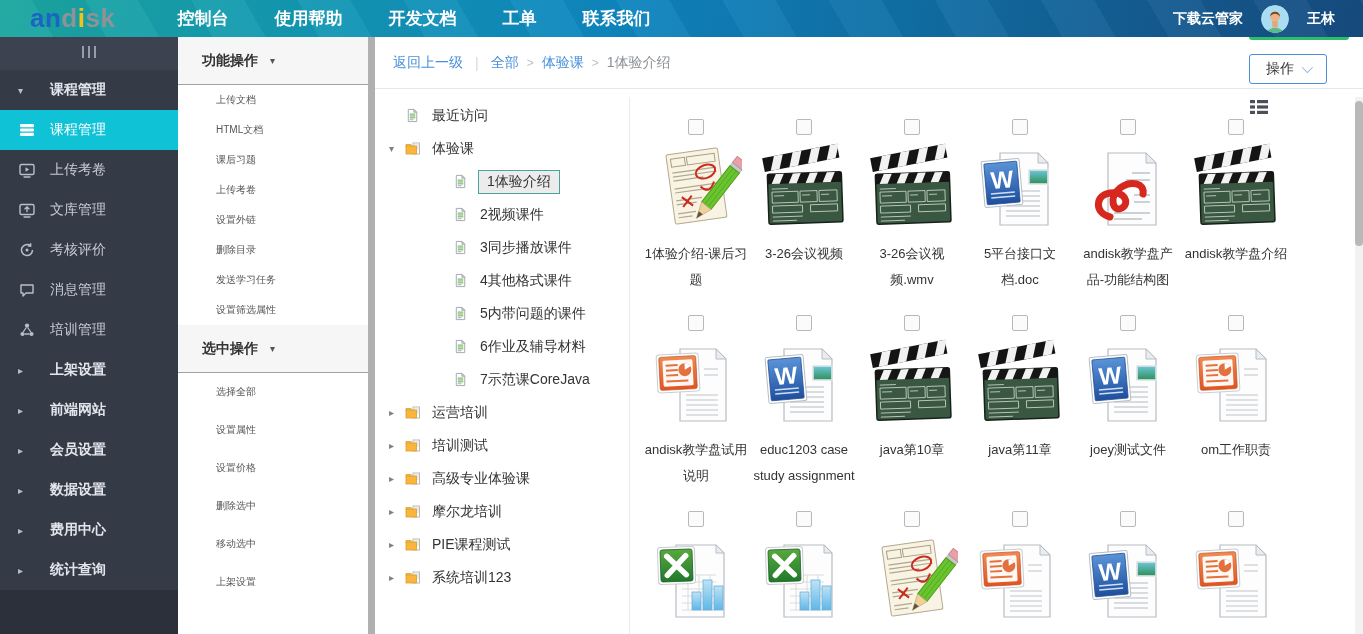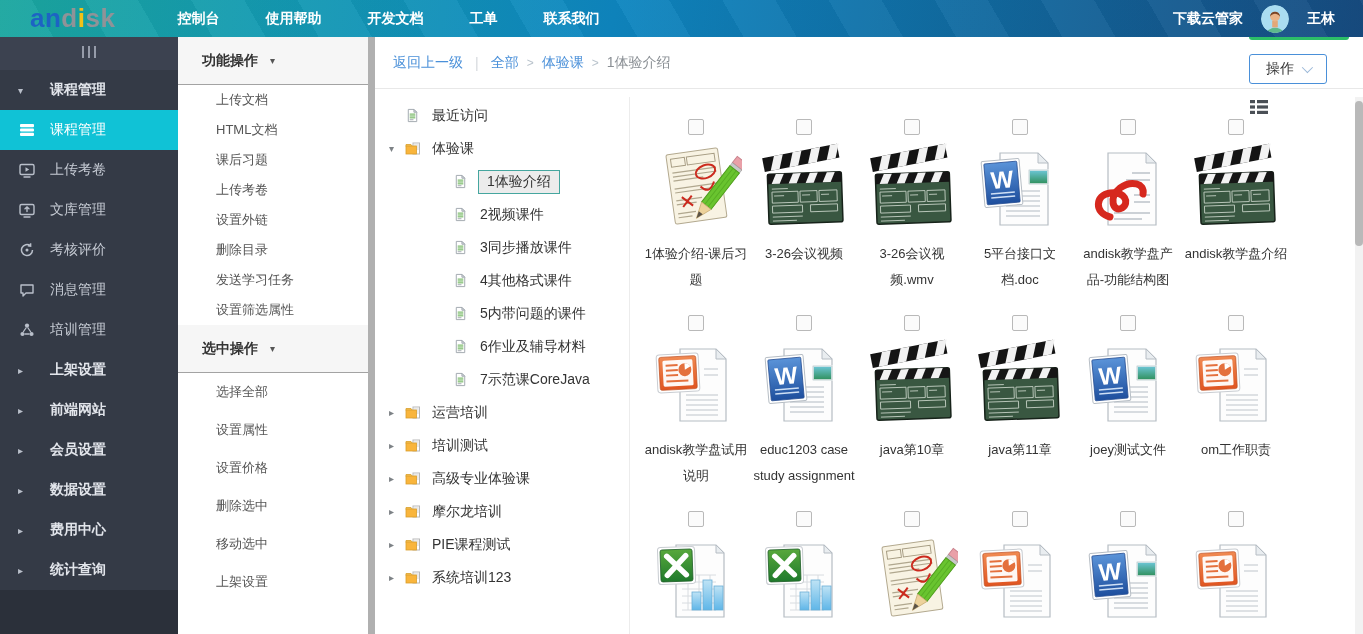--- a/index.html
+++ b/index.html
@@ -11,21 +11,21 @@
     background:linear-gradient(100deg,#1ba79f 0%,#149ab2 20%,#0e86c0 45%,#11699f 72%,#174b80 100%);
     display:flex;align-items:center;z-index:5;}
   .navbar:after{content:"";position:absolute;inset:0;
     background:repeating-linear-gradient(60deg,rgba(255,255,255,.04) 0 46px,rgba(0,0,0,.03) 46px 92px);pointer-events:none;}
   .logo{margin-left:30px;font-size:26px;font-weight:bold;letter-spacing:.5px;line-height:37px;position:relative;z-index:2;}
   .logo .seg-an{color:#1d63c4;}
   .logo .seg-d{color:#8f9398;}
   .logo .seg-i{color:#f3c117;}
   .logo .seg-sk{color:#8f9398;}
   .nav-links{display:flex;gap:46px;margin-left:62px;position:relative;z-index:2;}
-  .nav-link{color:#fff;font-size:14px;font-weight:bold;text-decoration:none;cursor:pointer;}
+  .nav-link{color:#fff;font-size:17px;font-weight:bold;text-decoration:none;cursor:pointer;}
   .nav-right{margin-left:auto;display:flex;align-items:center;gap:18px;padding-right:28px;position:relative;z-index:2;}
   .nav-download{color:#fff;font-size:14px;font-weight:bold;text-decoration:none;cursor:pointer;}
   .avatar{width:28px;height:28px;border-radius:50%;overflow:hidden;display:inline-flex;}
   .nav-user{color:#fff;font-size:14px;font-weight:bold;}
 
   
   .sidebar{position:absolute;left:0;top:37px;width:178px;height:597px;background:#343a46;}
   .collapse-strip{height:33px;background:#3c4250;display:flex;align-items:center;justify-content:center;color:#969caa;cursor:pointer;}
   .side-item{height:40px;display:flex;align-items:center;padding-left:18px;cursor:pointer;color:#c6cbd4;font-size:14px;}
   .side-item .slot{width:26px;display:inline-flex;align-items:center;justify-content:flex-start;color:#b9bfca;font-size:10px;}
@@ -34,21 +34,21 @@
   .side-item.active .slot{color:#fff;}
   .side-label{margin-left:6px;}
   .side-footer{height:44px;background:#2b303a;}
 
   
   .ops{position:absolute;left:178px;top:37px;width:190px;height:597px;background:#fff;overflow:hidden;}
   .ops-header{height:48px;background:#f6f6f6;border-bottom:1px solid #a3a3a3;display:flex;align-items:center;
     padding-left:24px;font-size:14px;font-weight:bold;color:#333;cursor:pointer;box-sizing:border-box;}
   .ops-caret{margin-left:12px;font-size:10px;color:#555;}
   .ops-list{background:#fff;}
-  .ops-item{height:38px;display:flex;align-items:center;padding-left:38px;font-size:13px;color:#555;cursor:pointer;}
+  .ops-item{height:38px;display:flex;align-items:center;padding-left:38px;font-size:10px;color:#555;cursor:pointer;}
   .ops-list.dense .ops-item{height:30px;}
   .ops-scrollbar{position:absolute;left:368px;top:37px;width:7px;height:597px;background:#e9e9e9;}
   .ops-scrollbar .thumb{position:absolute;left:0;top:0;width:7px;height:597px;background:#b0b0b0;}
 
   
   .content{position:absolute;left:375px;top:37px;width:988px;height:597px;background:#fff;}
   .toolbar{height:52px;border-bottom:1px solid #e8e8e8;display:flex;align-items:center;padding:0 14px 0 18px;box-sizing:border-box;}
   .back-link{color:#4a90d9;font-size:14px;text-decoration:none;cursor:pointer;}
   .crumb-divider{color:#d5d9dd;margin:0 12px;font-size:14px;}
   .breadcrumb{display:flex;align-items:center;font-size:14px;}

